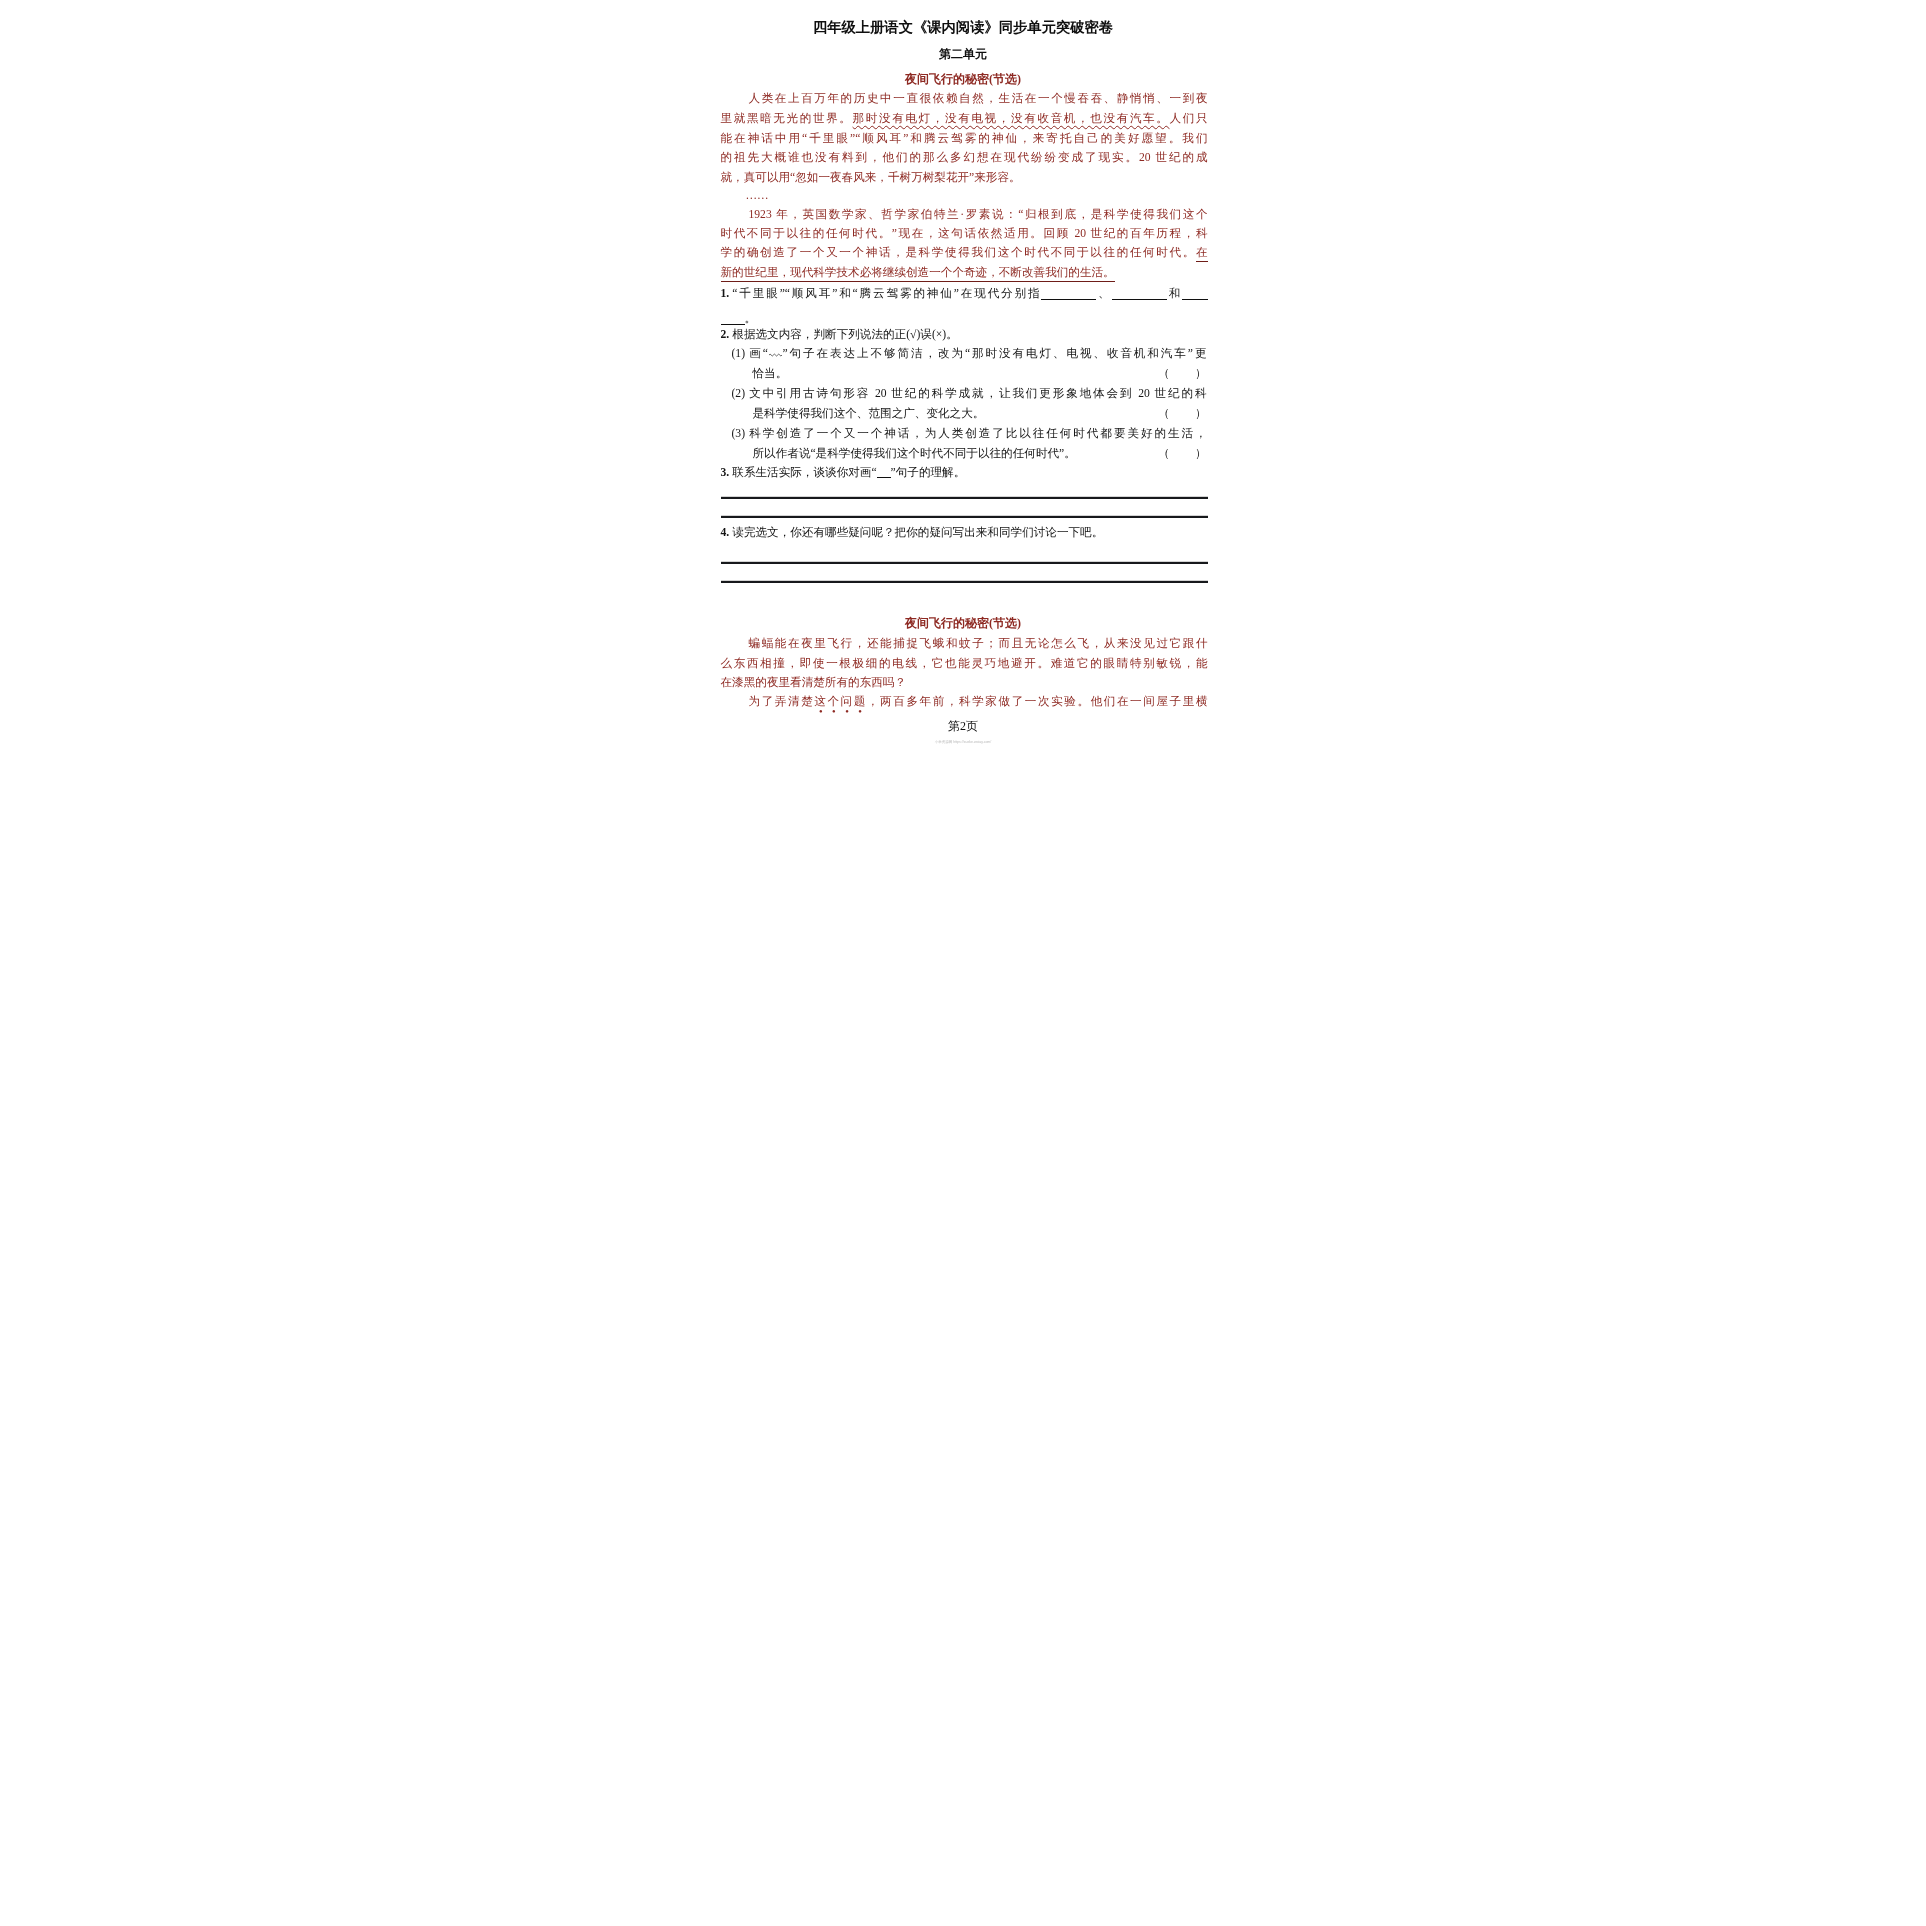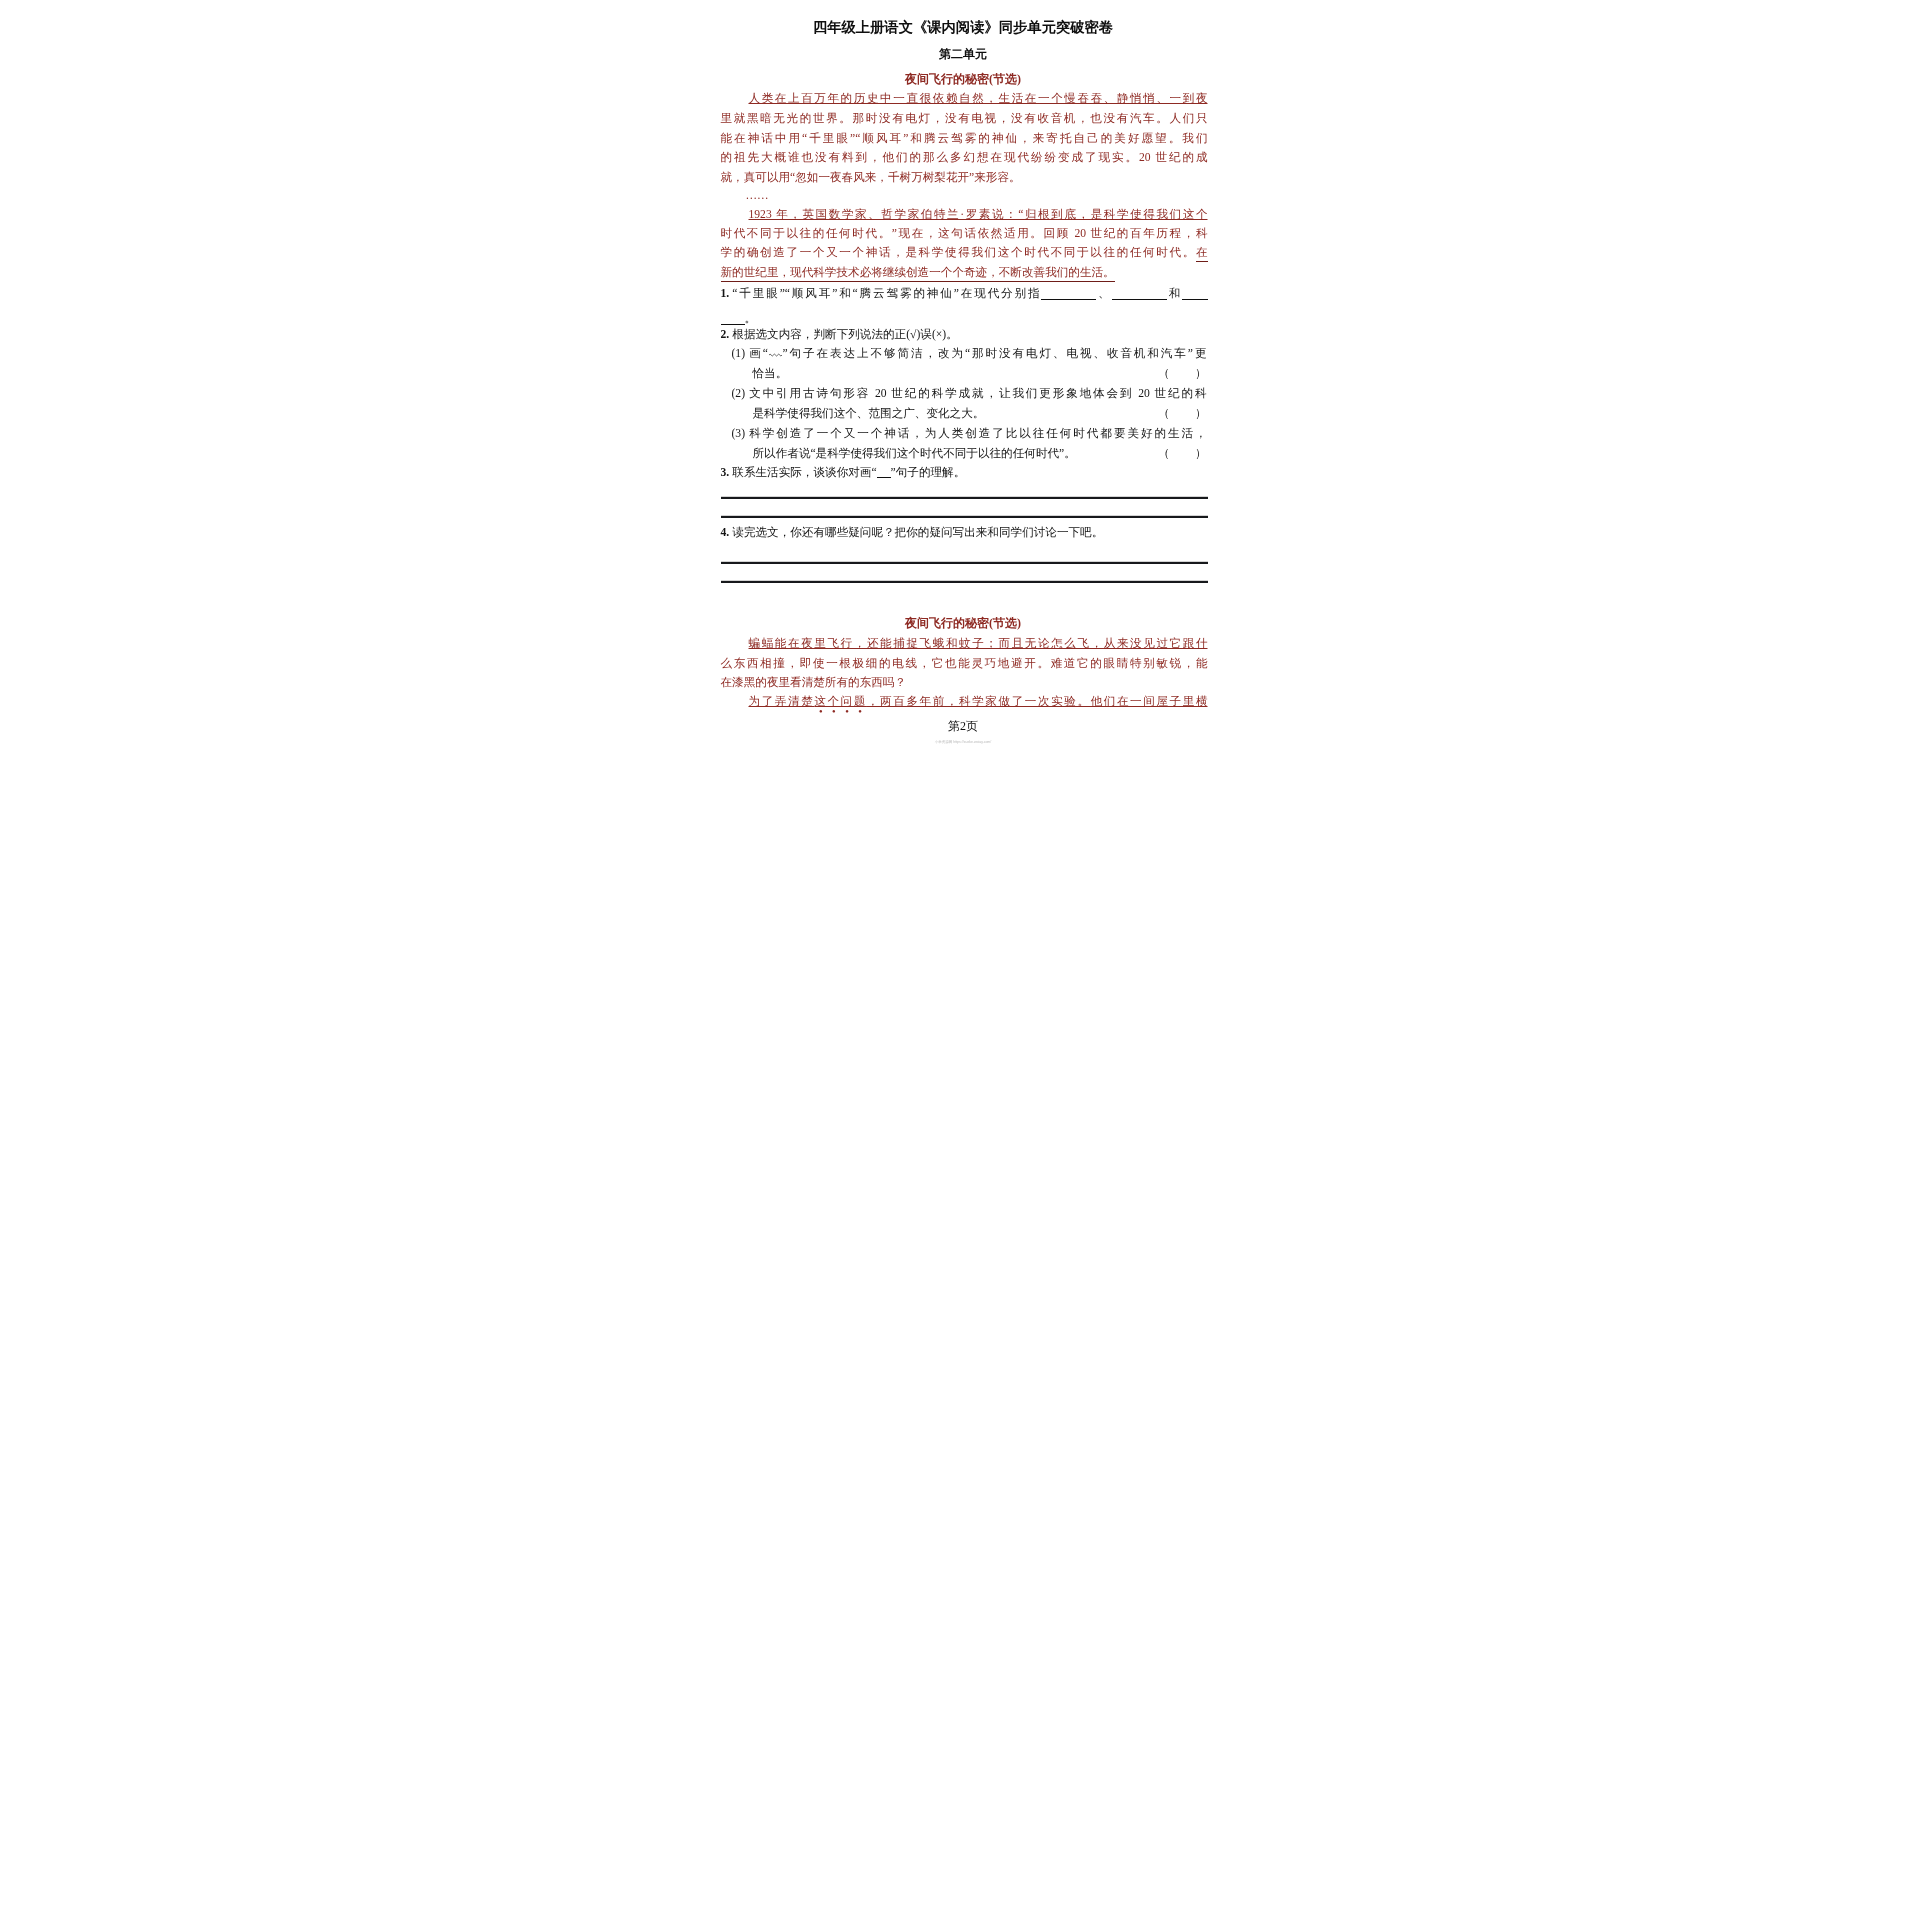--- a/index.html
+++ b/index.html
@@ -22,24 +22,25 @@
     text-align:justify;
     text-align-last:justify;
     text-justify:inter-character;
   }
   .red{color:#8e2a23;}
   .black{color:#141414;}
   .c{left:0;width:537px;text-align:center;white-space:nowrap;}
   .title{font-size:14.3px;font-weight:bold;line-height:18.5px;color:#0f0f0f;}
   .unit{font-size:12px;font-weight:bold;line-height:18.5px;color:#0f0f0f;}
   .sec{font-size:12px;font-weight:bold;line-height:18.5px;color:#8e2a23;}
-  .indent{text-indent:28px;text-decoration:underline;}
+  .indent{text-indent:28px;}
   .qno{font-weight:bold;margin-right:3.1px;}
   .subno{margin-right:2.3px;}
   .wavy{
+    text-decoration:underline;
     text-decoration-style:wavy;
     text-decoration-color:#8e2a23;
     text-decoration-thickness:0.8px;
     text-underline-offset:3.1px;
   }
   .uline{
     border-bottom:1.5px solid #6f1d18;
     padding-bottom:1.9px;
   }
   .dots{

